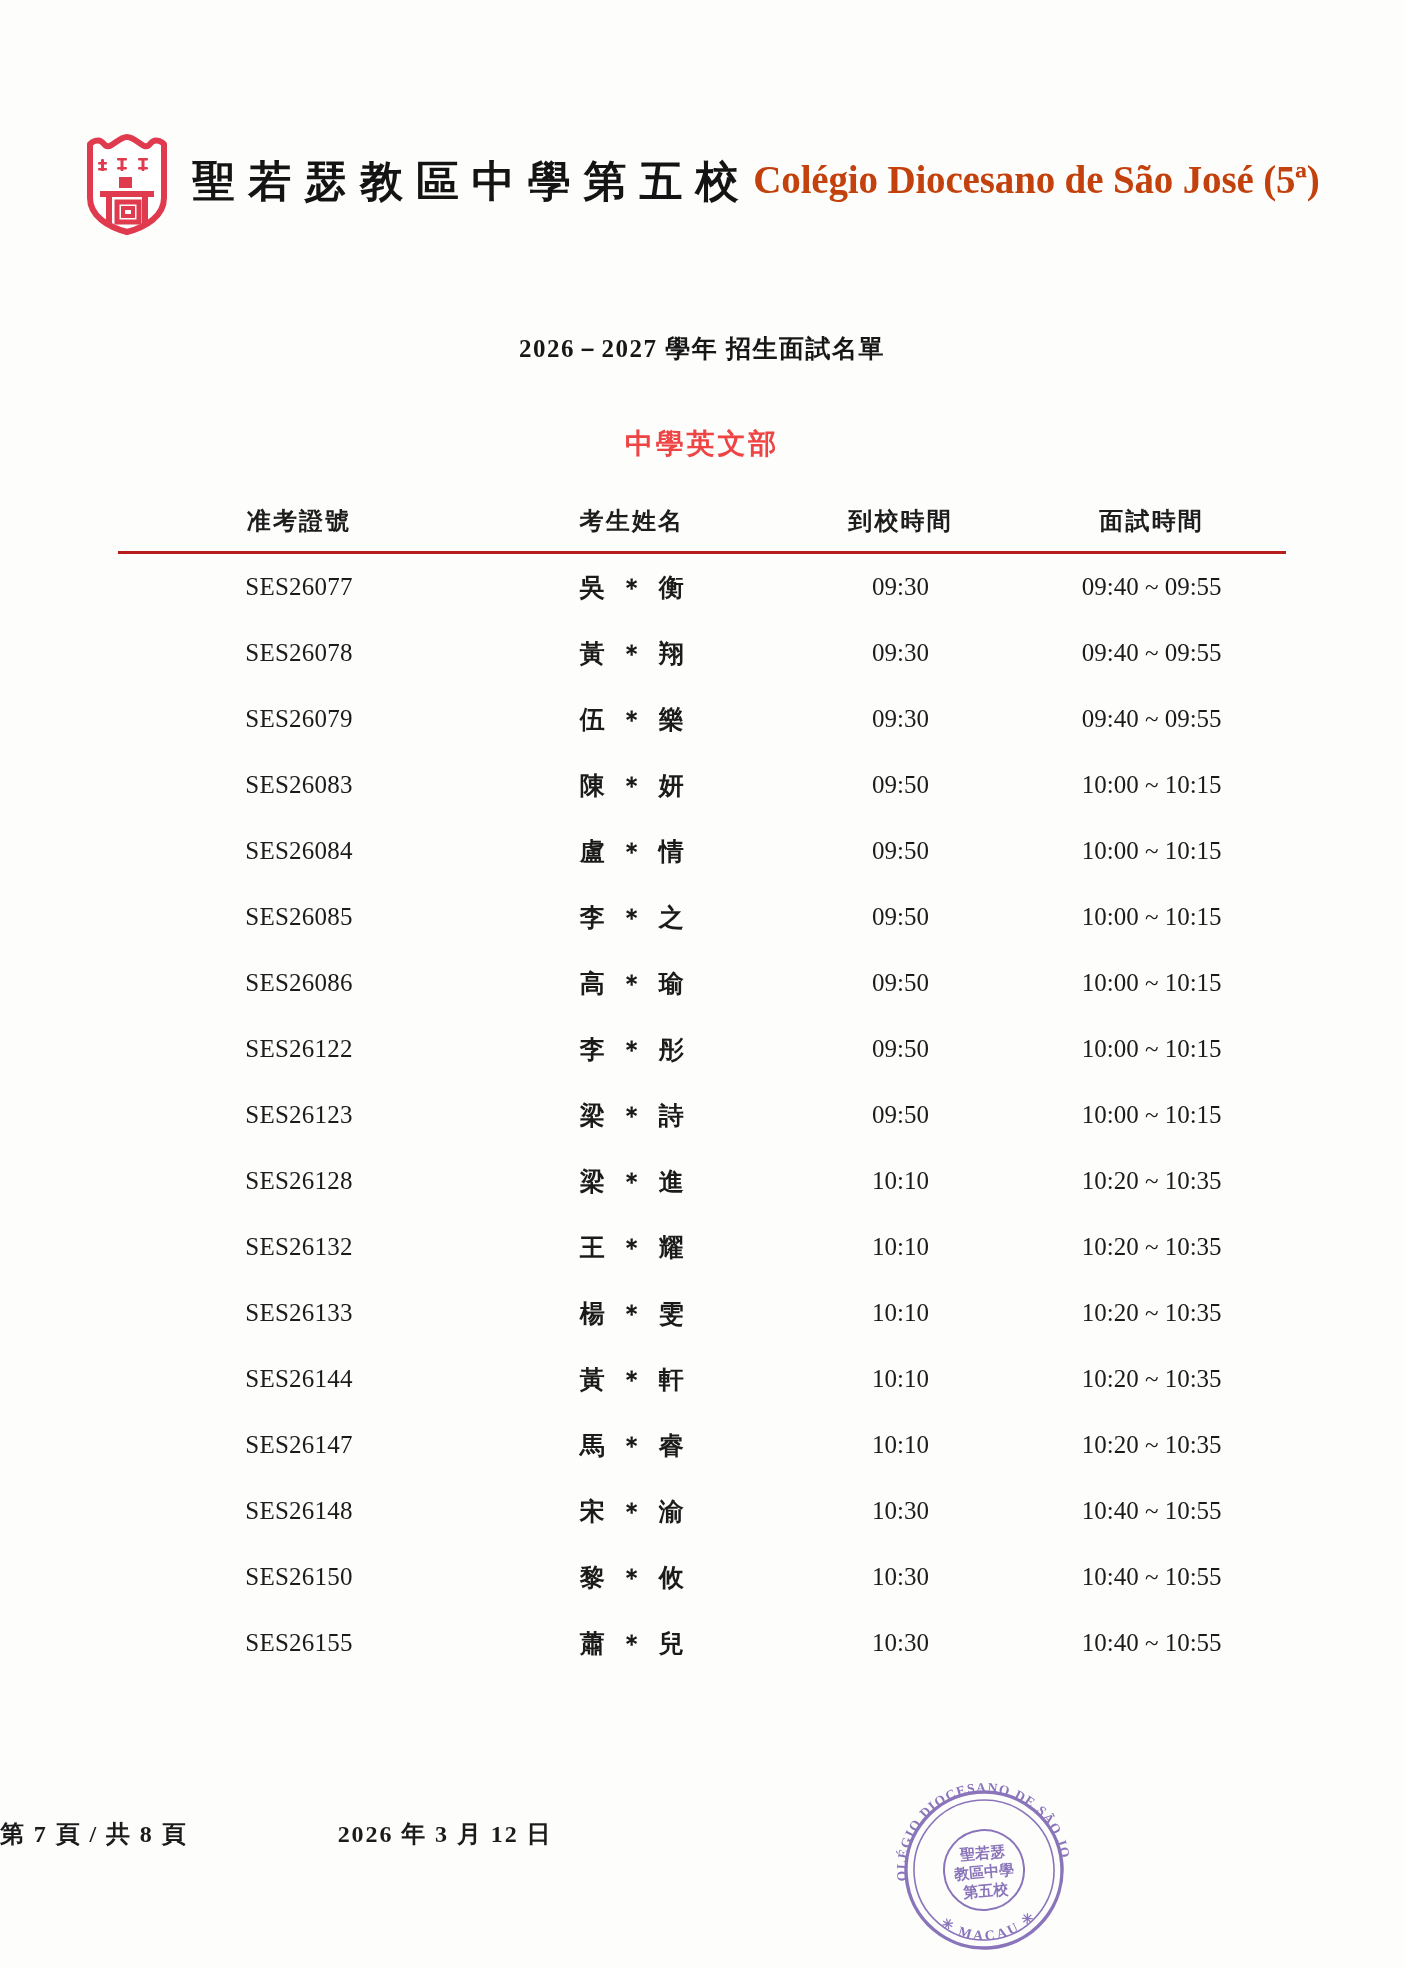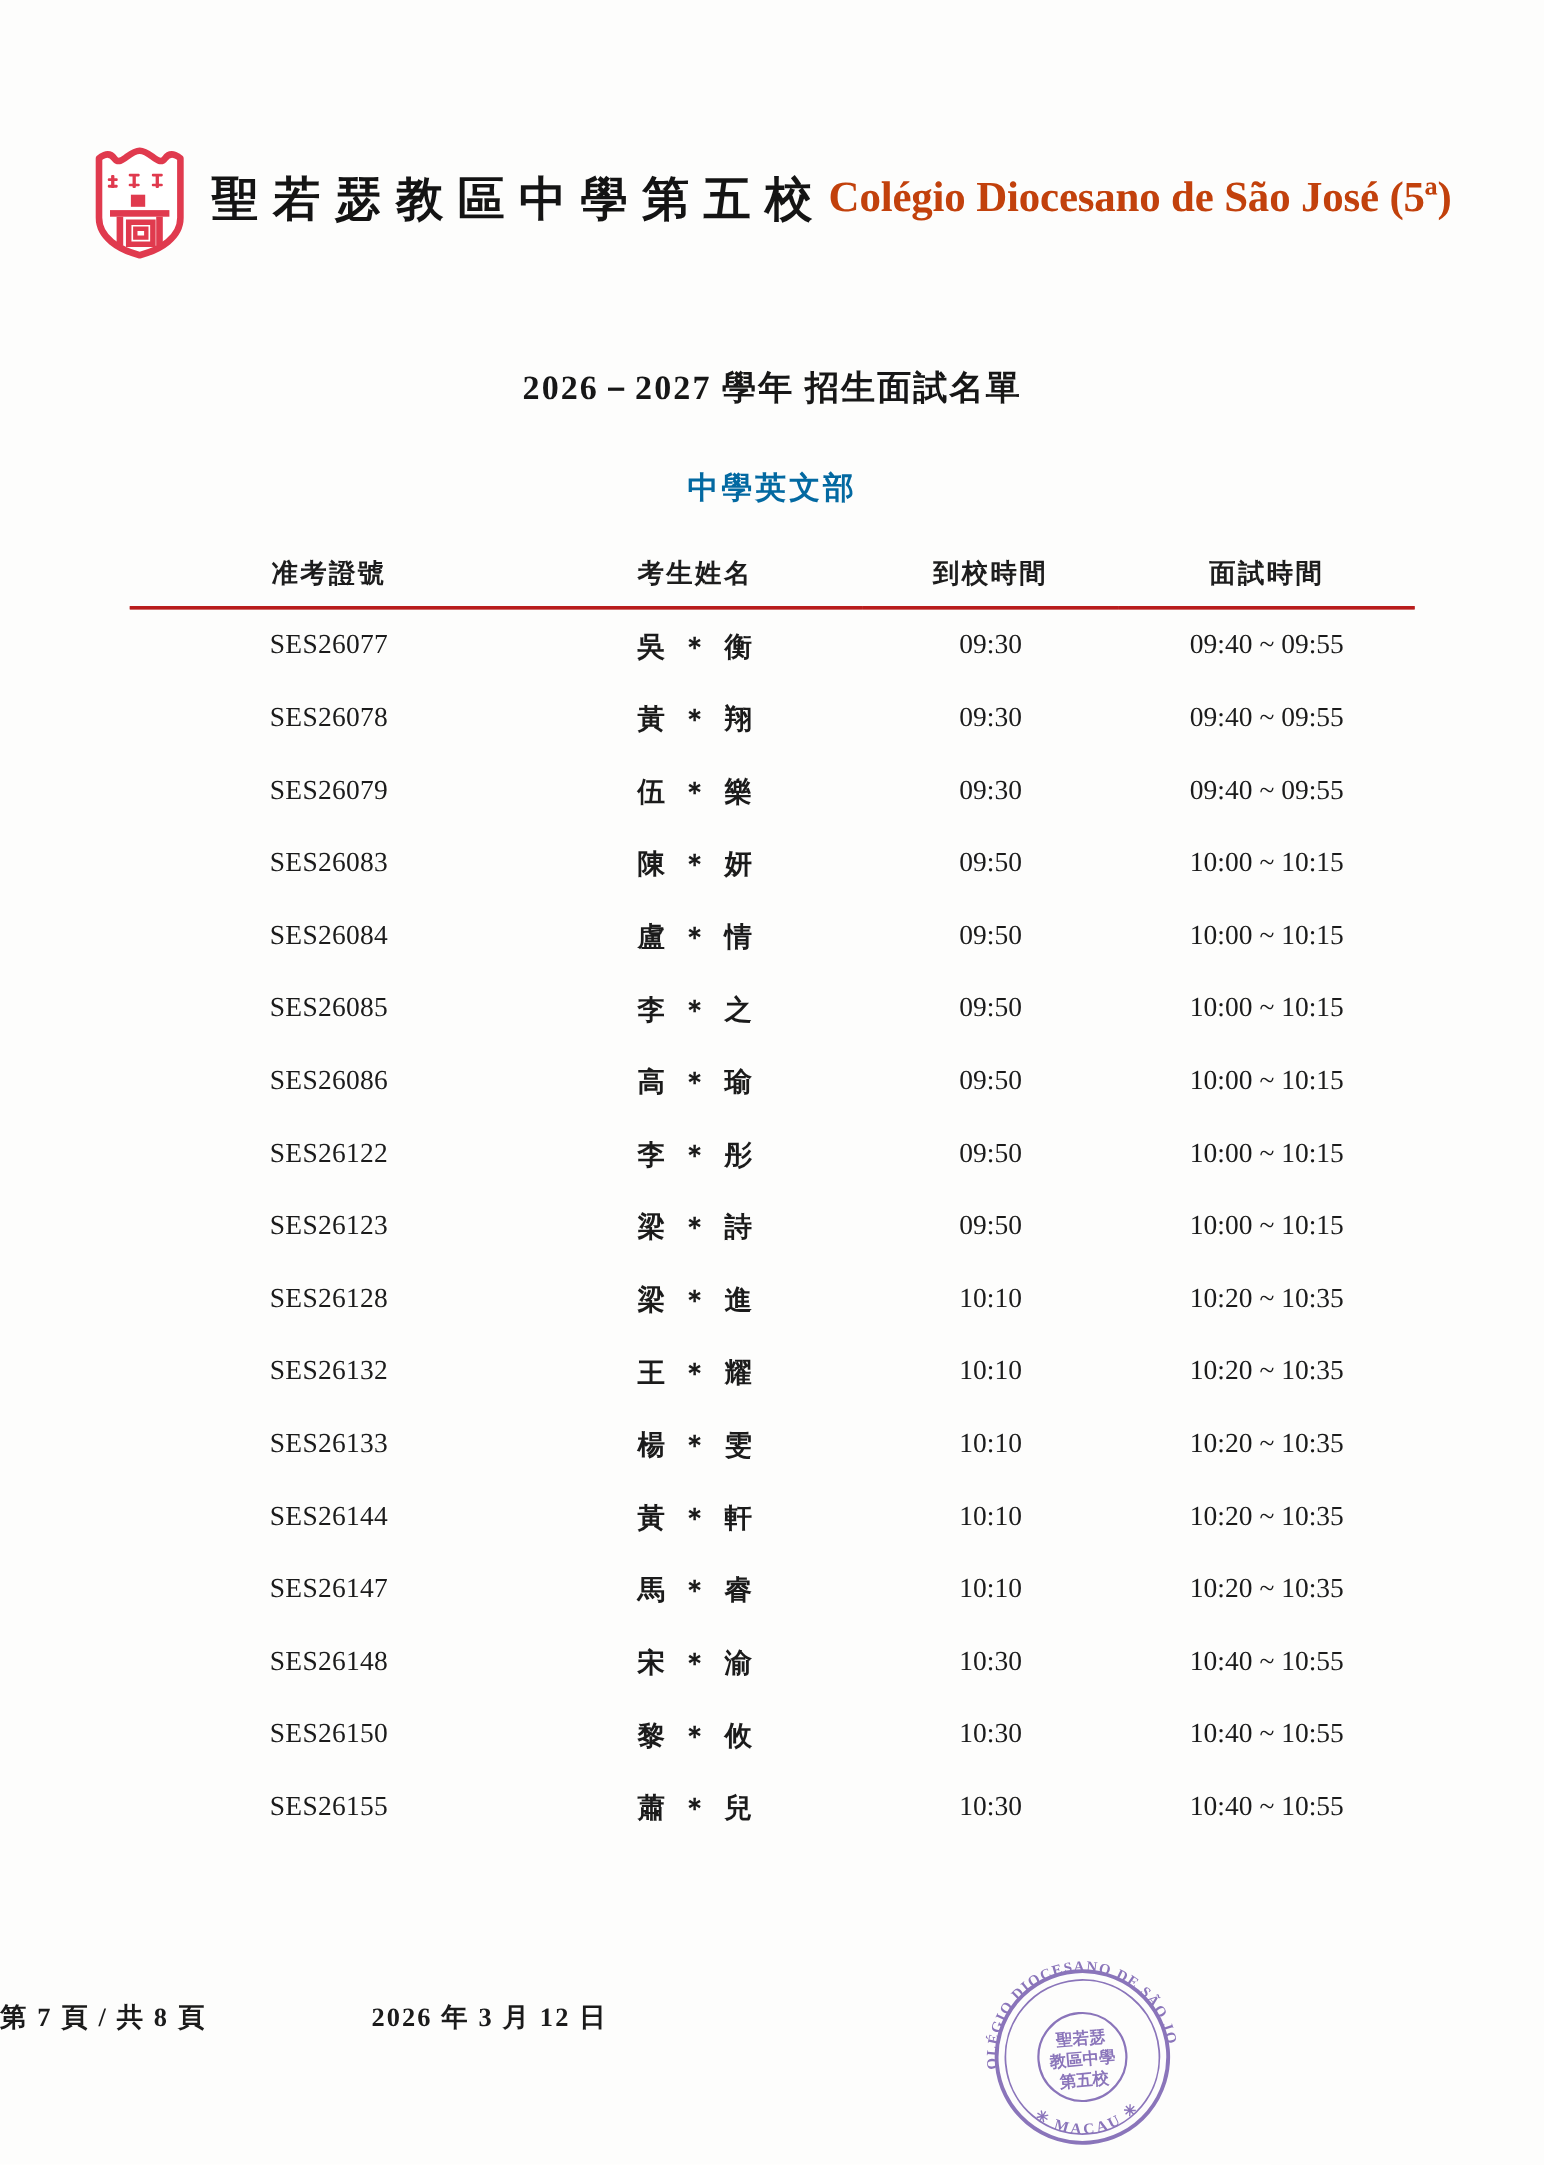--- a/index.html
+++ b/index.html
@@ -66,36 +66,36 @@
     white-space: nowrap;
   }
 
   
   .doc-title {
     position: absolute;
     top: 332px;
     left: 0;
     width: 100%;
     text-align: center;
-    font-size: 31px;
+    font-size: 25px;
     font-weight: 700;
     letter-spacing: 0.06em;
     color: #171717;
     white-space: nowrap;
   }
   .doc-subtitle {
     position: absolute;
     top: 425px;
     left: 0;
     width: 100%;
     text-align: center;
     font-size: 28px;
     font-weight: 700;
     letter-spacing: 0.10em;
-    color: #0369a1;
+    color: #ef4444;
   }
 
   
   .table-wrap {
     position: absolute;
     top: 505px;
     left: 118px;
     width: 1168px;
   }
   table.roster {

